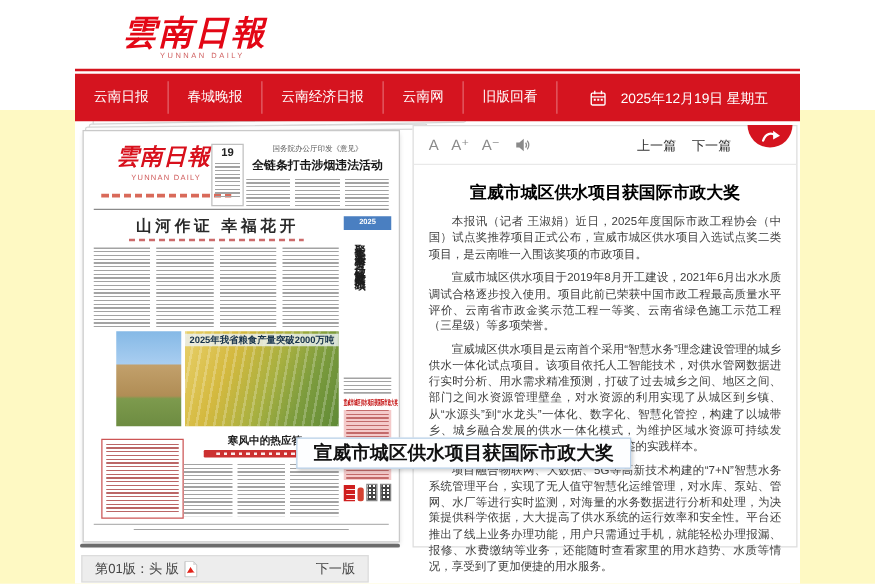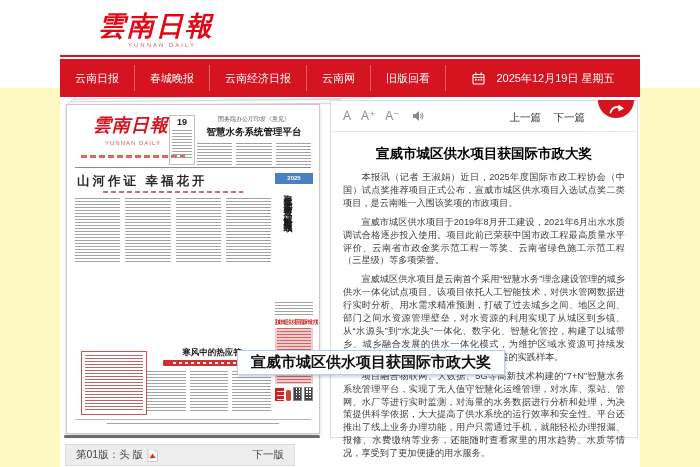--- a/index.html
+++ b/index.html
@@ -45,21 +45,21 @@
   .np-redrow{position:absolute;left:14px;top:50px;width:104px;height:3px;
     background:repeating-linear-gradient(90deg,#d96a5a 0 6px,transparent 6px 9px);}
   .np-datebox{position:absolute;left:102px;top:10px;width:24px;height:48px;border:1px solid #c0c0c0;text-align:center;}
   .np-date-day{font-size:9px;font-weight:bold;color:#222;line-height:12px;}
   .np-datebox .ft{height:30px;margin:2px 2px 0 2px;}
   .np-tophead{position:absolute;left:130px;top:10px;width:114px;}
   .np-kicker{font-size:6px;color:#555;text-align:center;white-space:nowrap;}
   .np-headline1{font-size:9.5px;font-weight:bold;color:#151515;text-align:center;white-space:nowrap;margin-top:2px;}
   .np-cols3{margin-top:4px;height:24px;display:flex;gap:4px;}
   .np-hr1{position:absolute;left:8px;top:62px;width:236px;height:1px;background:#8a8a8a;}
-  .np-headline2{position:absolute;left:10px;top:68px;width:194px;text-align:left;font-size:12.5px;
+  .np-headline2{position:absolute;left:10px;top:68px;width:194px;text-align:center;font-size:12.5px;
     font-weight:bold;letter-spacing:3px;color:#2a2a2a;white-space:nowrap;}
   .np-subhead{position:absolute;left:36px;top:86px;width:140px;}
   .np-cols4{position:absolute;left:8px;top:93px;width:196px;height:64px;display:flex;gap:5px;}
 
   .np-right{position:absolute;left:208px;top:68px;width:38px;}
   .np-bluebox{width:38px;height:11px;background:#4a7fc1;color:#fff;font-size:6px;font-weight:bold;
     text-align:center;line-height:11px;}
   .np-vert{margin-top:4px;height:112px;writing-mode:vertical-rl;font-size:9px;font-weight:bold;
     letter-spacing:2px;line-height:14px;color:#1d1d1d;margin-left:6px;}
   .np-right-ft{height:13px;margin-top:2px;}
@@ -161,21 +161,21 @@
   <div class="news-page">
     <div class="np-masthead">雲南日報</div>
     <div class="np-masthead-en">YUNNAN DAILY</div>
     <div class="np-redrow"></div>
     <div class="np-datebox">
       <div class="np-date-day">19</div>
       <div class="ft"></div>
     </div>
     <div class="np-tophead">
       <div class="np-kicker">国务院办公厅印发《意见》</div>
-      <div class="np-headline1">智慧水务系统管理平台</div>
+      <div class="np-headline1">全链条打击涉烟违法活动</div>
       <div class="np-cols3">
         <div class="ftcol ft"></div>
         <div class="ftcol ft"></div>
         <div class="ftcol ft"></div>
       </div>
     </div>
     <div class="np-hr1"></div>
     <div class="np-headline2">山河作证 幸福花开</div>
     <div class="np-subhead fake-red-line"></div>
     <div class="np-cols4">
@@ -194,20 +194,26 @@
         <div class="ft-pink"></div>
       </div>
       <div class="np-icons">
         <div class="np-ad"></div>
         <div class="np-stamp"></div>
         <div class="np-qr"></div>
         <div class="np-qr"></div>
       </div>
     </div>
 
+    <div class="np-photos">
+      <div class="photo-left"></div>
+      <div class="photo-right">
+        <div class="photo-headline">2025年我省粮食产量突破2000万吨</div>
+      </div>
+    </div>
 
     <div class="np-redbox-left">
       <div class="ft-red"></div>
     </div>
     <div class="np-coldhead">寒风中的热应答</div>
     <div class="np-redstrip">
         <div></div>
       </div>
     <div class="np-cols-bottom">
       <div class="ftcol ft"></div>

